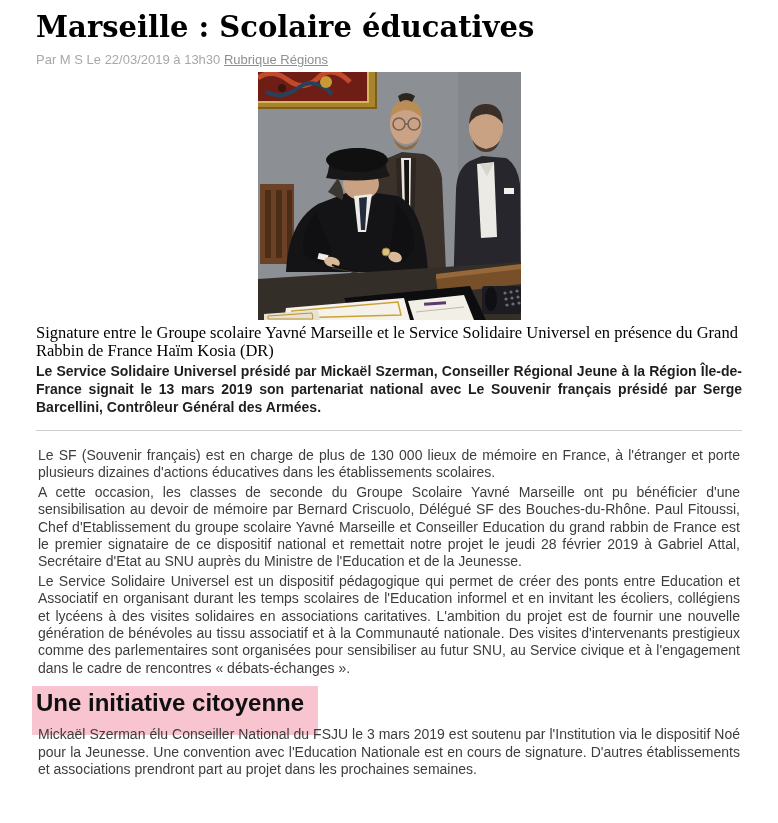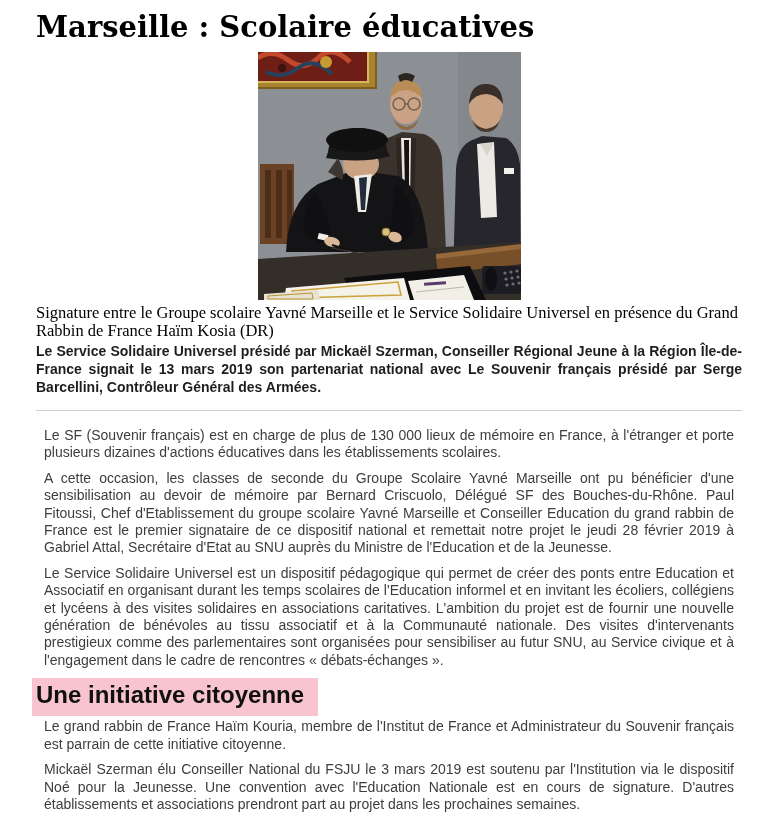--- a/index.html
+++ b/index.html
@@ -55,48 +55,52 @@
     text-align:justify;
     color:#1e1e1e;
   }
   hr.divider{
     border:none;
     border-top:1px solid var(--rule);
     margin:14px 0 0 0;
   }
   .body-text{margin-top:16px;}
   .body-text p{
-    margin:8px;
+    margin:2px;
     font-size:14px;
     line-height:17.4px;
     text-align:justify;
     color:#3d3d3d;
   }
   h2.section{
     margin:13px 0 10px 0;
     font-size:24px;
     line-height:26px;
     font-weight:bold;
     color:#101010;
   }
   h2.section mark{
     background:var(--pink);
     color:#101010;
-    padding:3px 14px 8px 4px;
+    padding:3px 14px 19px 4px;
     margin-left:-4px;
   }
   .section-body{margin-top:0;}
 </style>
 </head>
 <body>
 
 <div class="page">
 
   <h1 class="title">Marseille : Scolaire éducatives</h1>
 
+  <div class="byline">
+    <span>Par M S Le 22/03/2019 à 13h30</span>
+    <a class="rubric">Rubrique Régions</a>
+  </div>
 
   <figure class="photo">
     <svg width="263" height="248" viewBox="0 0 263 248" role="img">
 
       <rect x="0" y="0" width="263" height="248" fill="#8c9095"></rect>
       <rect x="200" y="0" width="63" height="248" fill="#84888d"></rect>
 
       <g>
         <rect x="-14" y="-14" width="132" height="50" fill="#a9842f" stroke="#7c5e1d" stroke-width="2"></rect>
         <rect x="-6" y="-8" width="116" height="38" fill="#6f1e16" stroke="#d8b45c" stroke-width="2"></rect>
@@ -198,17 +202,16 @@
 
   <div class="body-text">
     <p>Le SF (Souvenir français) est en charge de plus de 130 000 lieux de mémoire en France, à l'étranger et porte plusieurs dizaines d'actions éducatives dans les établissements scolaires.</p>
     <p>A cette occasion, les classes de seconde du Groupe Scolaire Yavné Marseille ont pu bénéficier d'une sensibilisation au devoir de mémoire par Bernard Criscuolo, Délégué SF des Bouches-du-Rhône. Paul Fitoussi, Chef d'Etablissement du groupe scolaire Yavné Marseille et Conseiller Education du grand rabbin de France est le premier signataire de ce dispositif national et remettait notre projet le jeudi 28 février 2019 à Gabriel Attal, Secrétaire d'Etat au SNU auprès du Ministre de l'Education et de la Jeunesse.</p>
     <p>Le Service Solidaire Universel est un dispositif pédagogique qui permet de créer des ponts entre Education et Associatif en organisant durant les temps scolaires de l'Education informel et en invitant les écoliers, collégiens et lycéens à des visites solidaires en associations caritatives. L'ambition du projet est de fournir une nouvelle génération de bénévoles au tissu associatif et à la Communauté nationale. Des visites d'intervenants prestigieux comme des parlementaires sont organisées pour sensibiliser au futur SNU, au Service civique et à l'engagement dans le cadre de rencontres « débats-échanges ».</p>
   </div>
 
   <h2 class="section"><mark>Une initiative citoyenne</mark></h2>
 
   <div class="body-text section-body">
-    <p>Le grand rabbin de France Haïm Kouria, membre de l'Institut de France et Administrateur du Souvenir français est parrain de cette initiative citoyenne.</p>
     <p>Mickaël Szerman élu Conseiller National du FSJU le 3 mars 2019 est soutenu par l'Institution via le dispositif Noé pour la Jeunesse. Une convention avec l'Education Nationale est en cours de signature. D'autres établissements et associations prendront part au projet dans les prochaines semaines.</p>
   </div>
 
 </div>
 
 </body></html>

